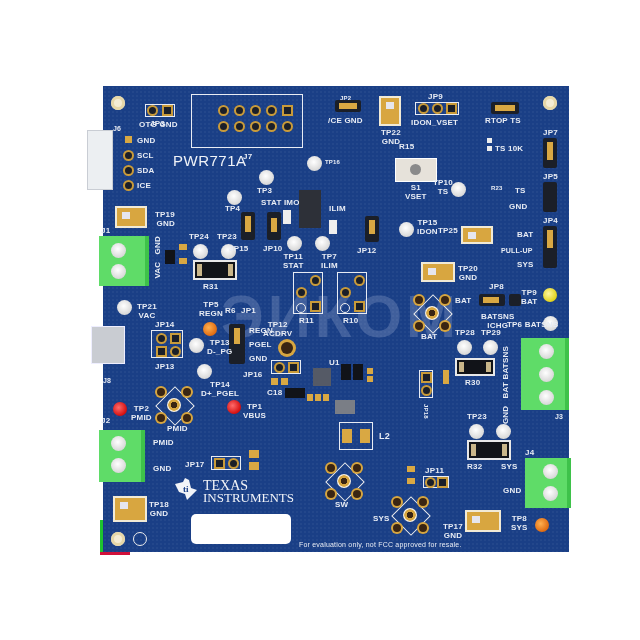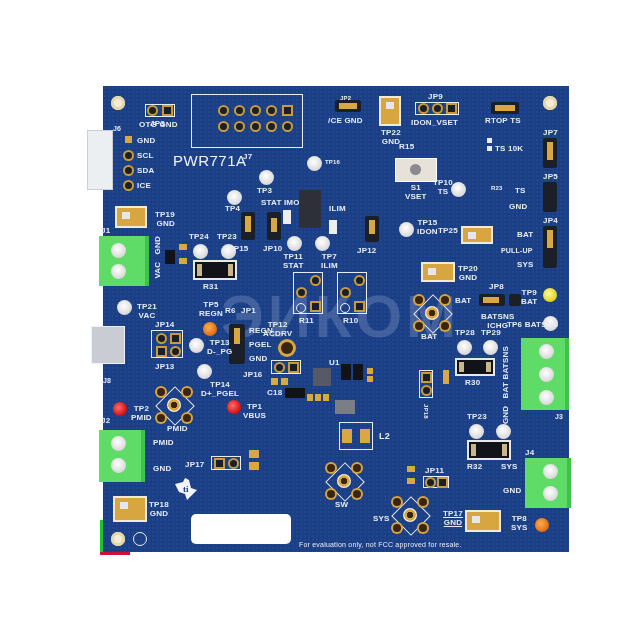--- a/index.html
+++ b/index.html
@@ -197,21 +197,21 @@
   <div class="term" style="left:422px;top:372px;width:46px;height:50px;">
     <div class="sc" style="left:18px;top:6px;"></div>
     <div class="sc" style="left:18px;top:28px;"></div>
   </div>
   <div class="silk" style="left:400px;top:400px;">GND</div>
 
   <div class="tp-orange" style="left:432px;top:432px;"></div>
   <div class="silk" style="left:408px;top:428px;"><span>TP8</span><br><span>SYS</span></div>
 
   <div class="gndpad" style="left:362px;top:424px;width:36px;height:22px;"></div>
-  <div class="silk" style="left:340px;top:423px;text-decoration:underline;"><span>TP17</span><br><span>GND</span></div>
+  <div class="silk" style="left:340px;top:436px;"><span>TP17</span><br><span>GND</span></div>
 
   <div class="abs" style="left:292px;top:414px;width:30px;height:30px;">
     <div class="rf" style="left:2px;top:2px;"></div>
     <div class="rf-p" style="left:-2px;top:-2px;"></div>
       <div class="rf-p" style="left:24px;top:-2px;"></div>
     <div class="rf-p" style="left:-2px;top:24px;"></div>
       <div class="rf-p" style="left:24px;top:24px;"></div>
     <div class="rf-c" style="left:8px;top:8px;"></div>
   </div>
   <div class="silk" style="left:270px;top:428px;">SYS</div>
@@ -402,20 +402,24 @@
 
   <div class="gndpad" style="left:10px;top:410px;width:34px;height:26px;"></div>
   <div class="silk" style="left:46px;top:414px;"><span>TP18</span><br><span>GND</span></div>
 
   <div class="abs" style="left:70px;top:390px;width:26px;height:26px;">
     <svg width="26" height="26" viewBox="0 0 26 26">
         <path d="M2 8 L10 6 L12 2 L16 4 L18 12 L24 14 L18 20 L14 24 L12 18 L6 16 Z" fill="#f2f4f8"></path>
         <text x="10" y="16" font-size="9" font-weight="bold" fill="#1a3f86" font-family="Liberation Serif, serif">ti</text>
       </svg>
   </div>
+  <div class="abs" style="left:100px;top:394px;color:#f2f4f8;font-family:'Liberation Serif',serif;font-size:13px;line-height:12px;">
+    <div style="font-size:14px;">TEXAS</div>
+    <div style="font-size:13px;">INSTRUMENTS</div>
+  </div>
 
   <div class="label-box" style="left:88px;top:428px;width:100px;height:30px;"></div>
 
   <div class="silk l" style="left:196px;top:454px;font-size:7px;font-weight:normal;">For evaluation only, not FCC approved for resale.</div>
 
 </div>
 
 <div class="abs" style="left:100px;top:520px;width:3px;height:32px;background:#1ec42e;"></div>
 <div class="abs" style="left:100px;top:552px;width:30px;height:3px;background:#d0103a;"></div>
 

